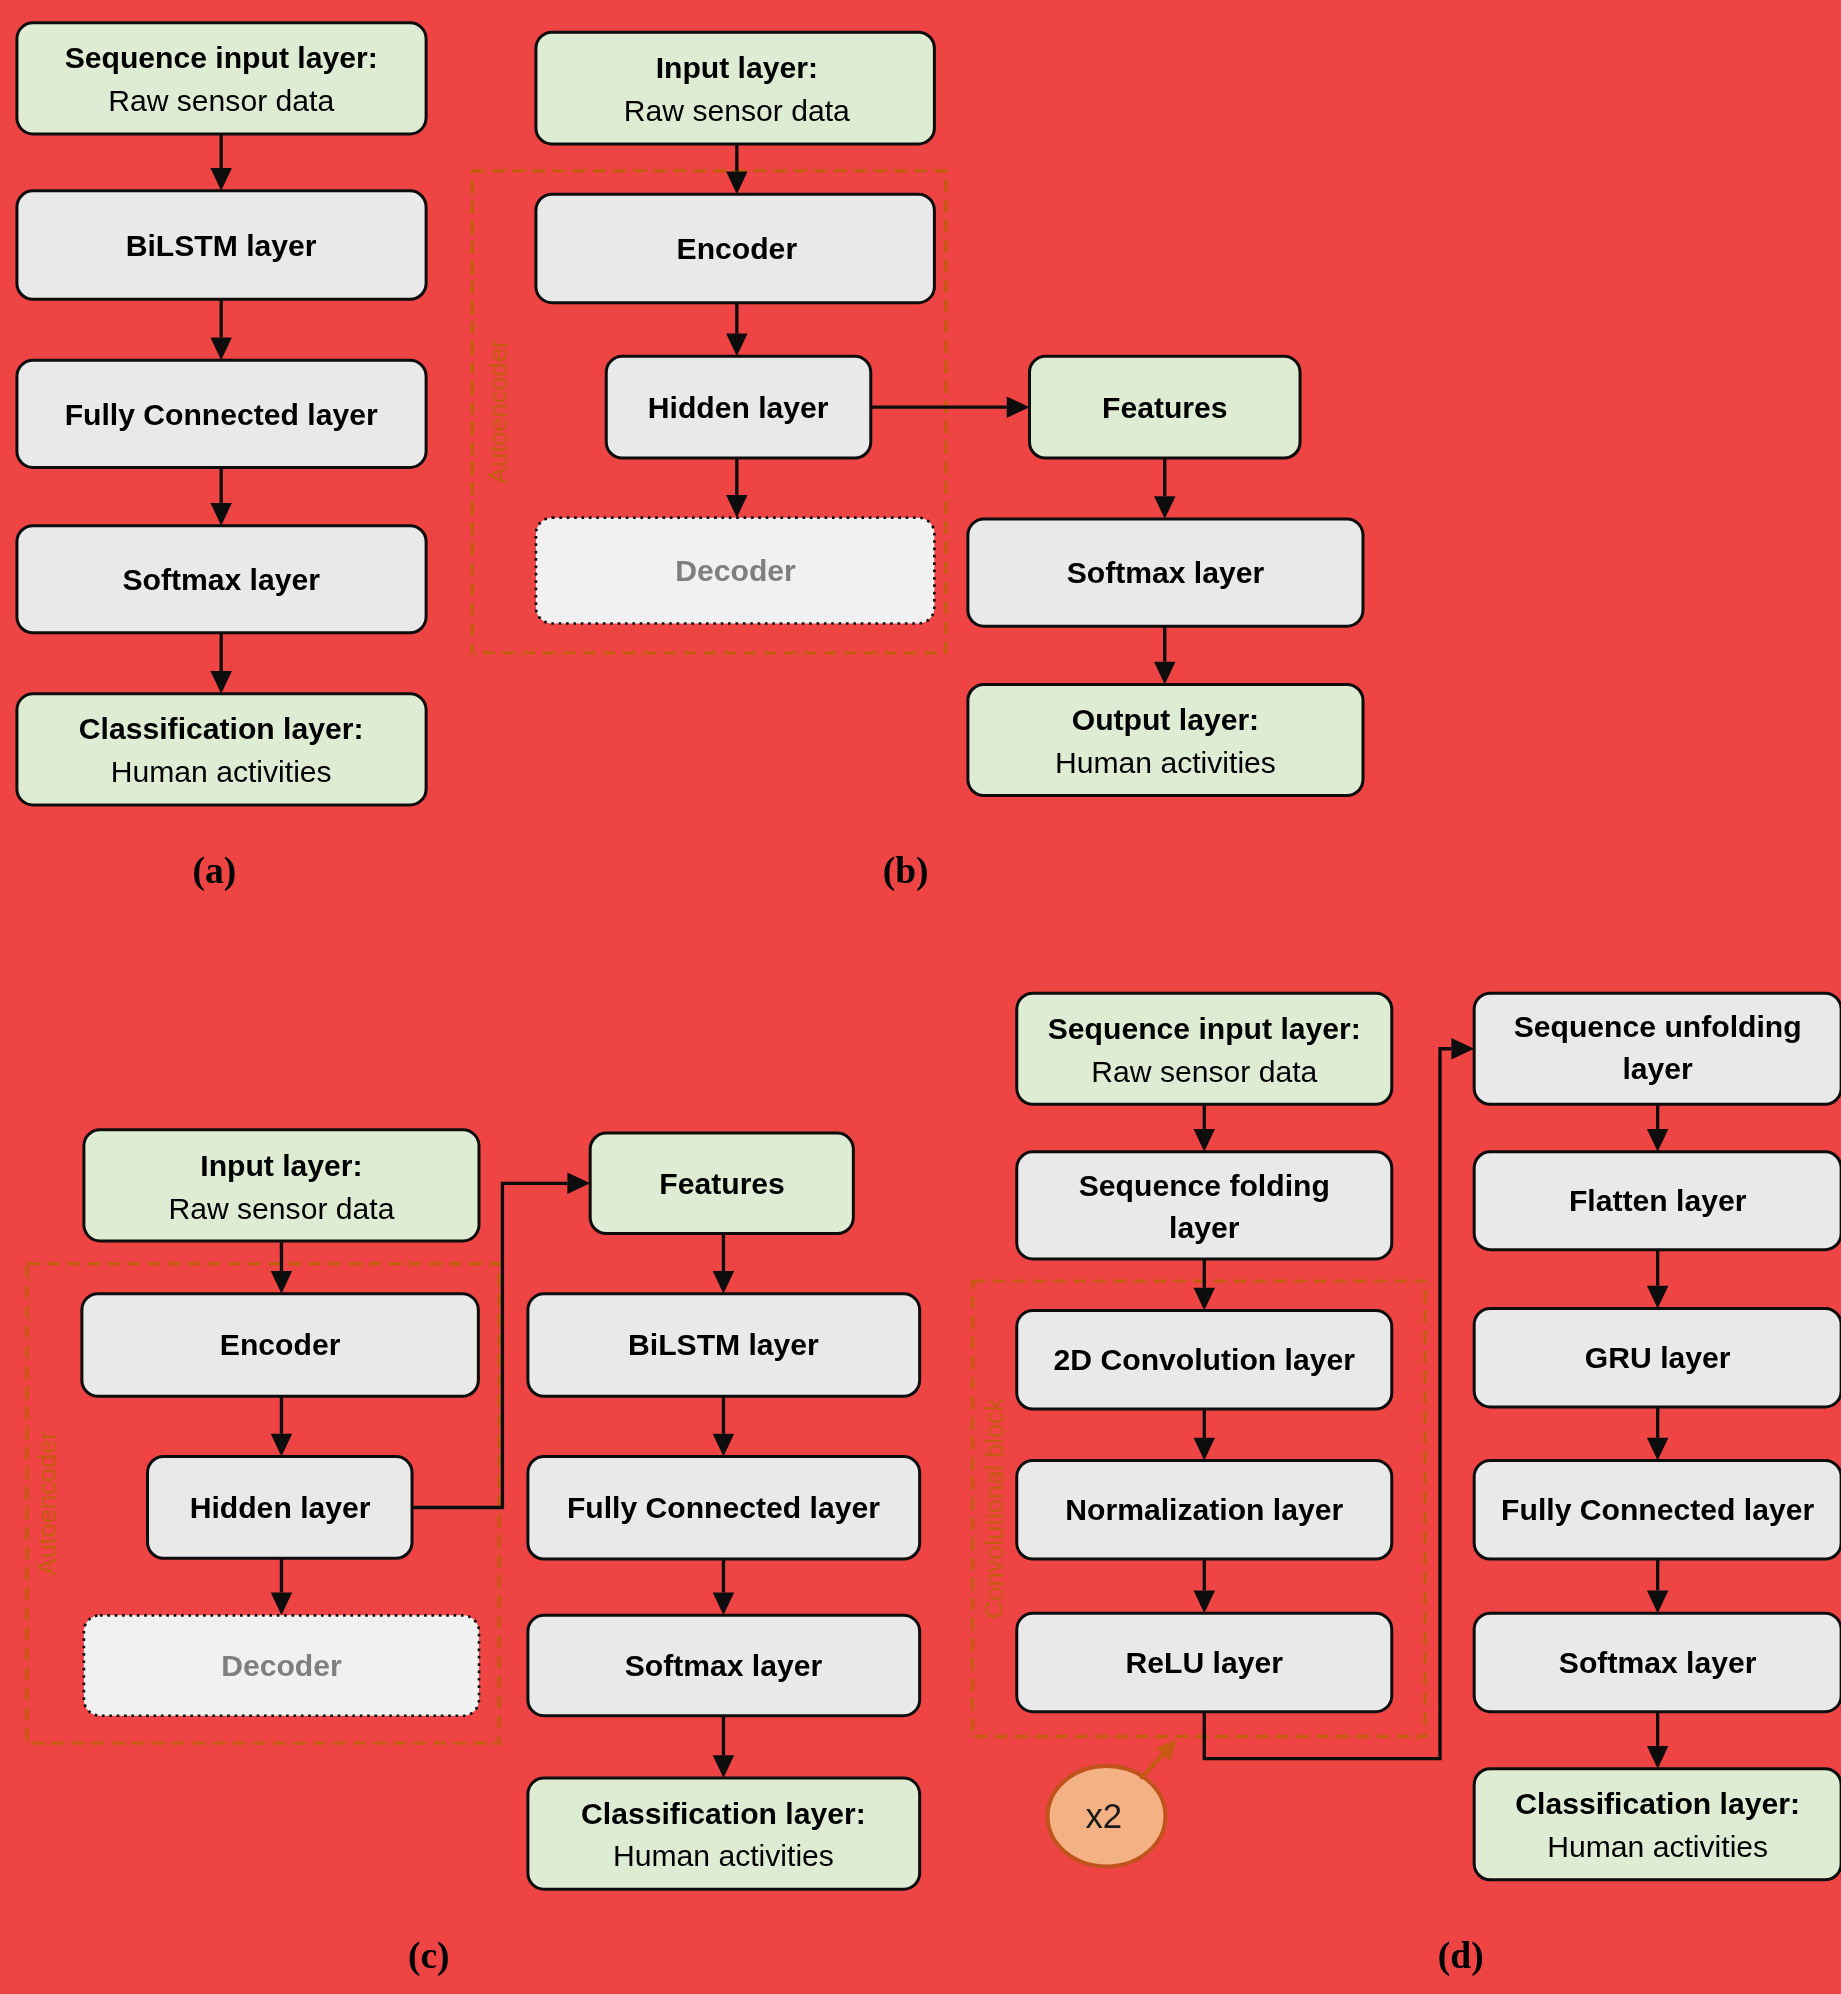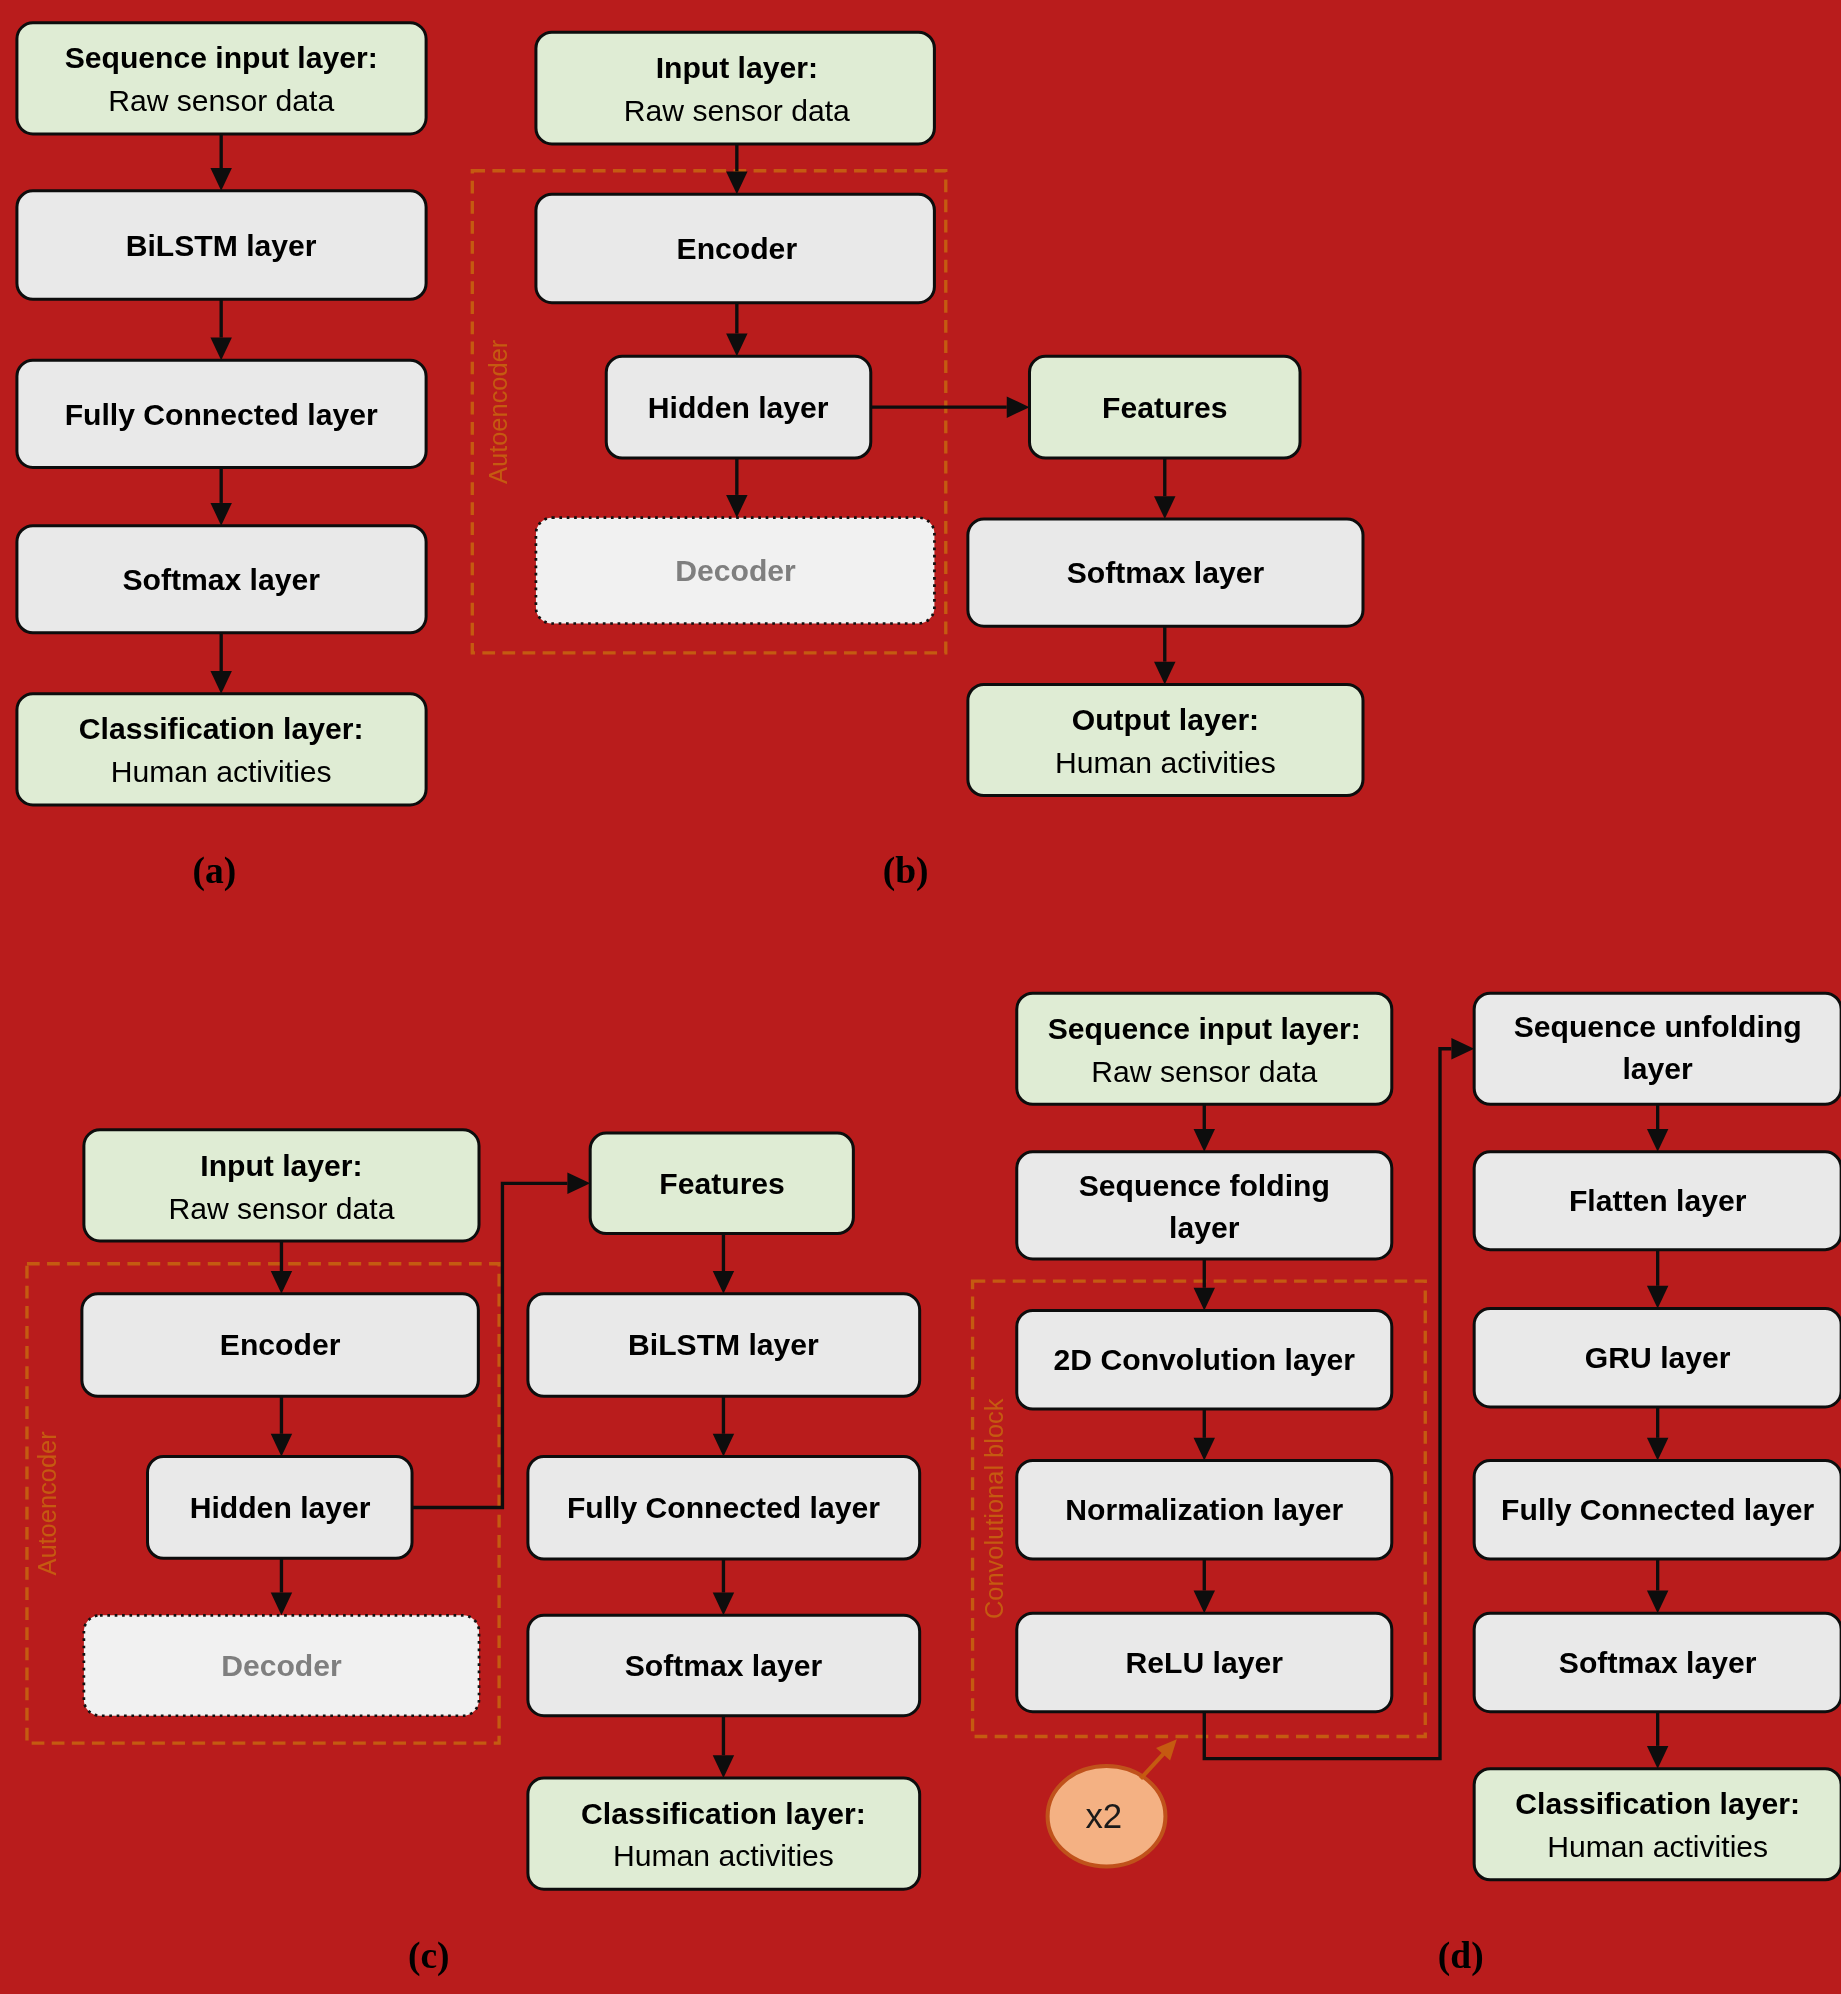--- a/index.html
+++ b/index.html
@@ -1,16 +1,16 @@
 <!DOCTYPE html>
 <html style="font-size:10.7px"><head>
 <meta charset="utf-8">
 <style>
   html,body{margin:0;padding:0;background:#ffffff;}
-  .stage{width:1842px;height:1995px;position:relative;background:#b91c1c;}
+  .stage{width:1842px;height:1995px;position:relative;background:#ef4444;}
   svg{display:block;}
   .box-green{fill:var(--green,#dfecd4);stroke:#0d0d0d;stroke-width:4.5;}
   .box-gray{fill:var(--gray,#e9e9e9);stroke:#0d0d0d;stroke-width:4.5;}
   .box-decoder{fill:var(--decfill,#f1f1f1);stroke:#111111;stroke-width:4;stroke-dasharray:4 7;}
   .group-dashed{fill:none;stroke:var(--orange,#c55a11);stroke-width:5;stroke-dasharray:19 11;}
   .conn{stroke:#0d0d0d;stroke-width:5;fill:none;}
   .connhead{fill:#0d0d0d;stroke:none;}
   .conn-orange{stroke:var(--orange,#c55a11);stroke-width:6;fill:none;}
   .connhead-orange{fill:var(--orange,#c55a11);stroke:none;}
   .badge{fill:#f4b183;stroke:#c0521b;stroke-width:6;}

